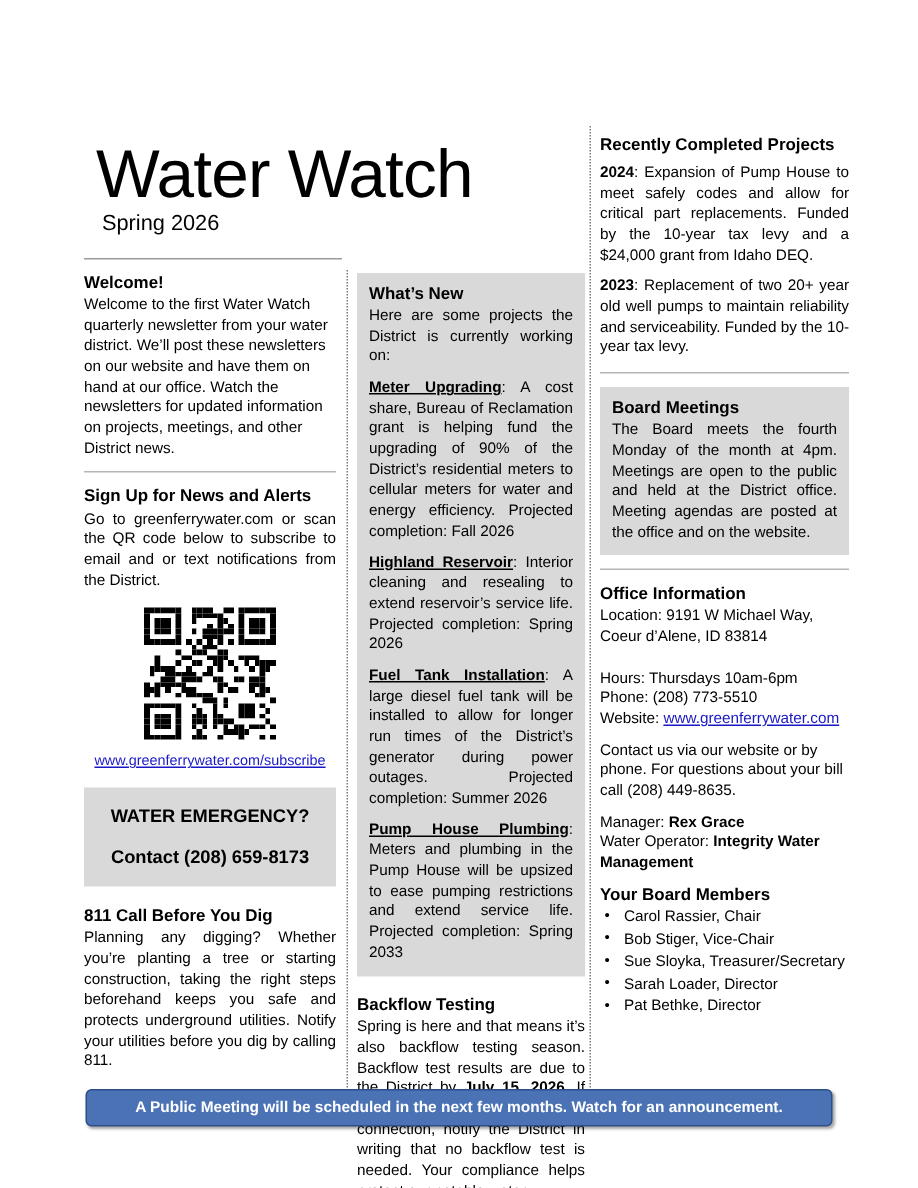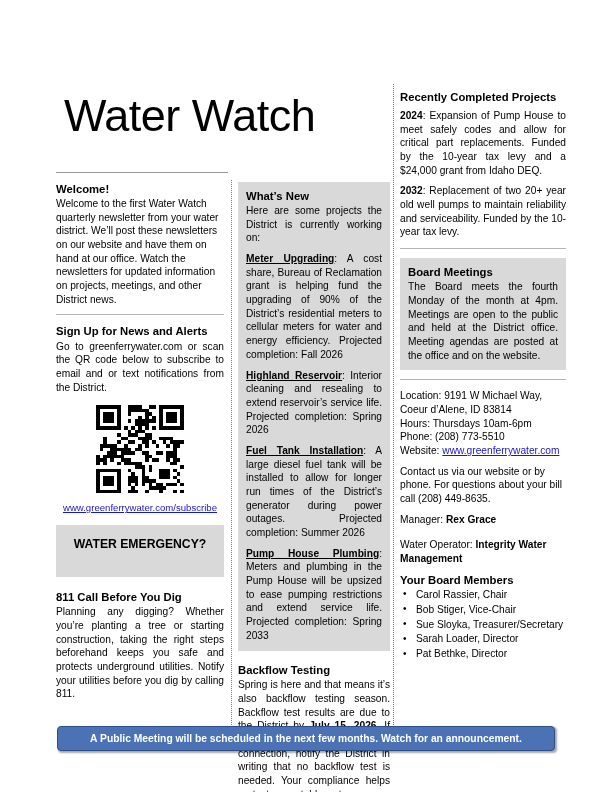--- a/index.html
+++ b/index.html
@@ -165,20 +165,21 @@
   }
 </style>
 </head>
 <body>
 
 <div class="page">
 
 
   <div class="title-block">
     <div class="wm-title">Water Watch</div>
+    <div class="wm-sub">Spring 2026</div>
   </div>
   <div class="title-rule"></div>
 
   <div class="divider-v div1"></div>
   <div class="divider-v div2"></div>
 
   <div class="col col-left">
 
     <h2 class="sec">Welcome!</h2>
     <p class="body nojust">Welcome to the first Water Watch quarterly newsletter from your water district. We’ll post these newsletters on our website and have them on hand at our office. Watch the newsletters for updated information on projects, meetings, and other District news.</p>
@@ -815,20 +816,21 @@
           <i></i>
           <i style="background: rgb(255, 255, 255);"></i>
           <i></i>
         </div>
     </div>
 
     <a class="sub-link" href="#">www.greenferrywater.com/subscribe</a>
 
     <div class="emerg">
       <div class="emerg-l1">WATER EMERGENCY?</div>
+      <div class="emerg-l2">Contact (208) 659-8173</div>
     </div>
 
     <h2 class="sec">811 Call Before You Dig</h2>
     <p class="body last">Planning any digging? Whether you’re planting a tree or starting construction, taking the right steps beforehand keeps you safe and protects underground utilities. Notify your utilities before you dig by calling 811.</p>
   </div>
 
   <div class="col col-mid">
 
     <div class="panel-gray">
       <h2 class="sec">What’s New</h2>
@@ -856,41 +858,42 @@
 
   <div class="col col-right">
 
     <h2 class="sec">Recently Completed Projects</h2>
     <div style="height:4px"></div>
 
     <p class="body">
       <span class="b">2024</span><span>: Expansion of Pump House to meet safely codes and allow for critical part replacements. Funded by the 10-year tax levy and a $24,000 grant from Idaho DEQ.</span>
     </p>
     <p class="body">
-      <span class="b">2032</span><span>: Replacement of two 20+ year old well pumps to maintain reliability and serviceability. Funded by the 10-year tax levy.</span>
+      <span class="b">2023</span><span>: Replacement of two 20+ year old well pumps to maintain reliability and serviceability. Funded by the 10-year tax levy.</span>
     </p>
 
     <div class="hr-right"></div>
 
     <div class="box-gray">
       <h2 class="sec">Board Meetings</h2>
       <p class="body last">The Board meets the fourth Monday of the month at 4pm. Meetings are open to the public and held at the District office. Meeting agendas are posted at the office and on the website.</p>
     </div>
 
     <div class="hr-right"></div>
 
+    <h2 class="sec">Office Information</h2>
     <p class="body nojust" style="margin-bottom:0">Location: 9191 W Michael Way,</p>
-    <p class="body nojust" style="margin-bottom:0">Coeur d’Alene, ID 83814</p>
+    <p class="body nojust" style="margin-bottom:14px">Coeur d’Alene, ID 83814</p>
     <p class="body nojust" style="margin-bottom:0">Hours: Thursdays 10am-6pm</p>
     <p class="body nojust" style="margin-bottom:0">Phone: (208) 773-5510</p>
     <p class="body nojust"><span>Website: </span><a class="inline-link" href="#">www.greenferrywater.com</a></p>
 
     <p class="body nojust">Contact us via our website or by phone.  For questions about your bill call (208) 449-8635.</p>
 
-    <p class="body nojust" style="margin-bottom:12px"><span>Manager: </span><span class="b">Rex Grace</span></p>
+    <p class="body nojust" style="margin-bottom:0"><span>Manager: </span><span class="b">Rex Grace</span></p>
     <p class="body nojust"><span>Water Operator: </span><span class="b">Integrity Water Management</span></p>
 
     <h2 class="sec">Your Board Members</h2>
     <ul class="board">
       <li>Carol Rassier, Chair</li>
       <li>Bob Stiger, Vice-Chair</li>
       <li>Sue Sloyka, Treasurer/Secretary</li>
       <li>Sarah Loader, Director</li>
       <li>Pat Bethke, Director</li>
     </ul>

